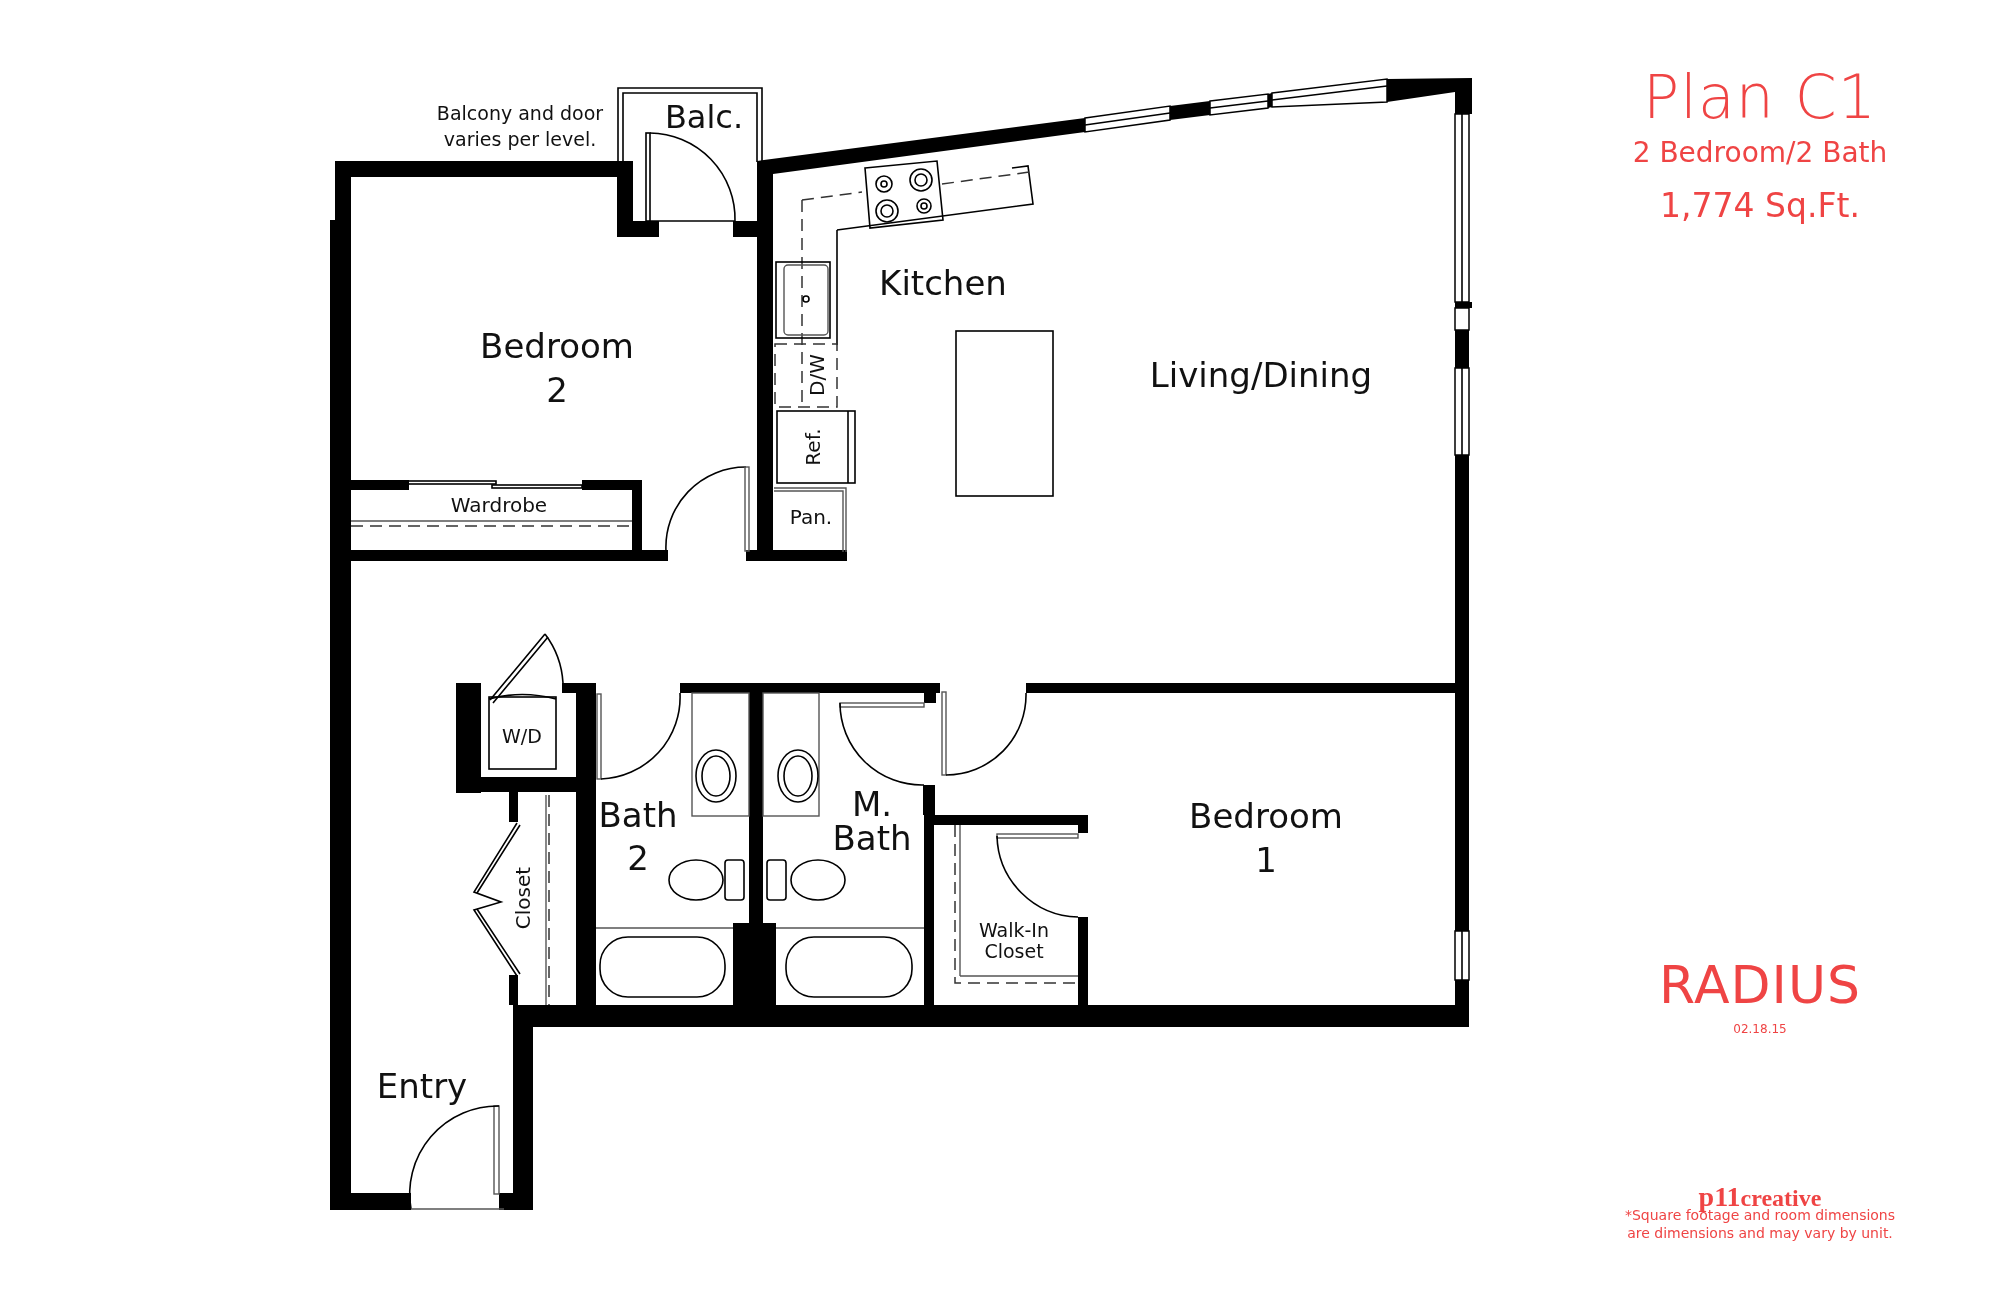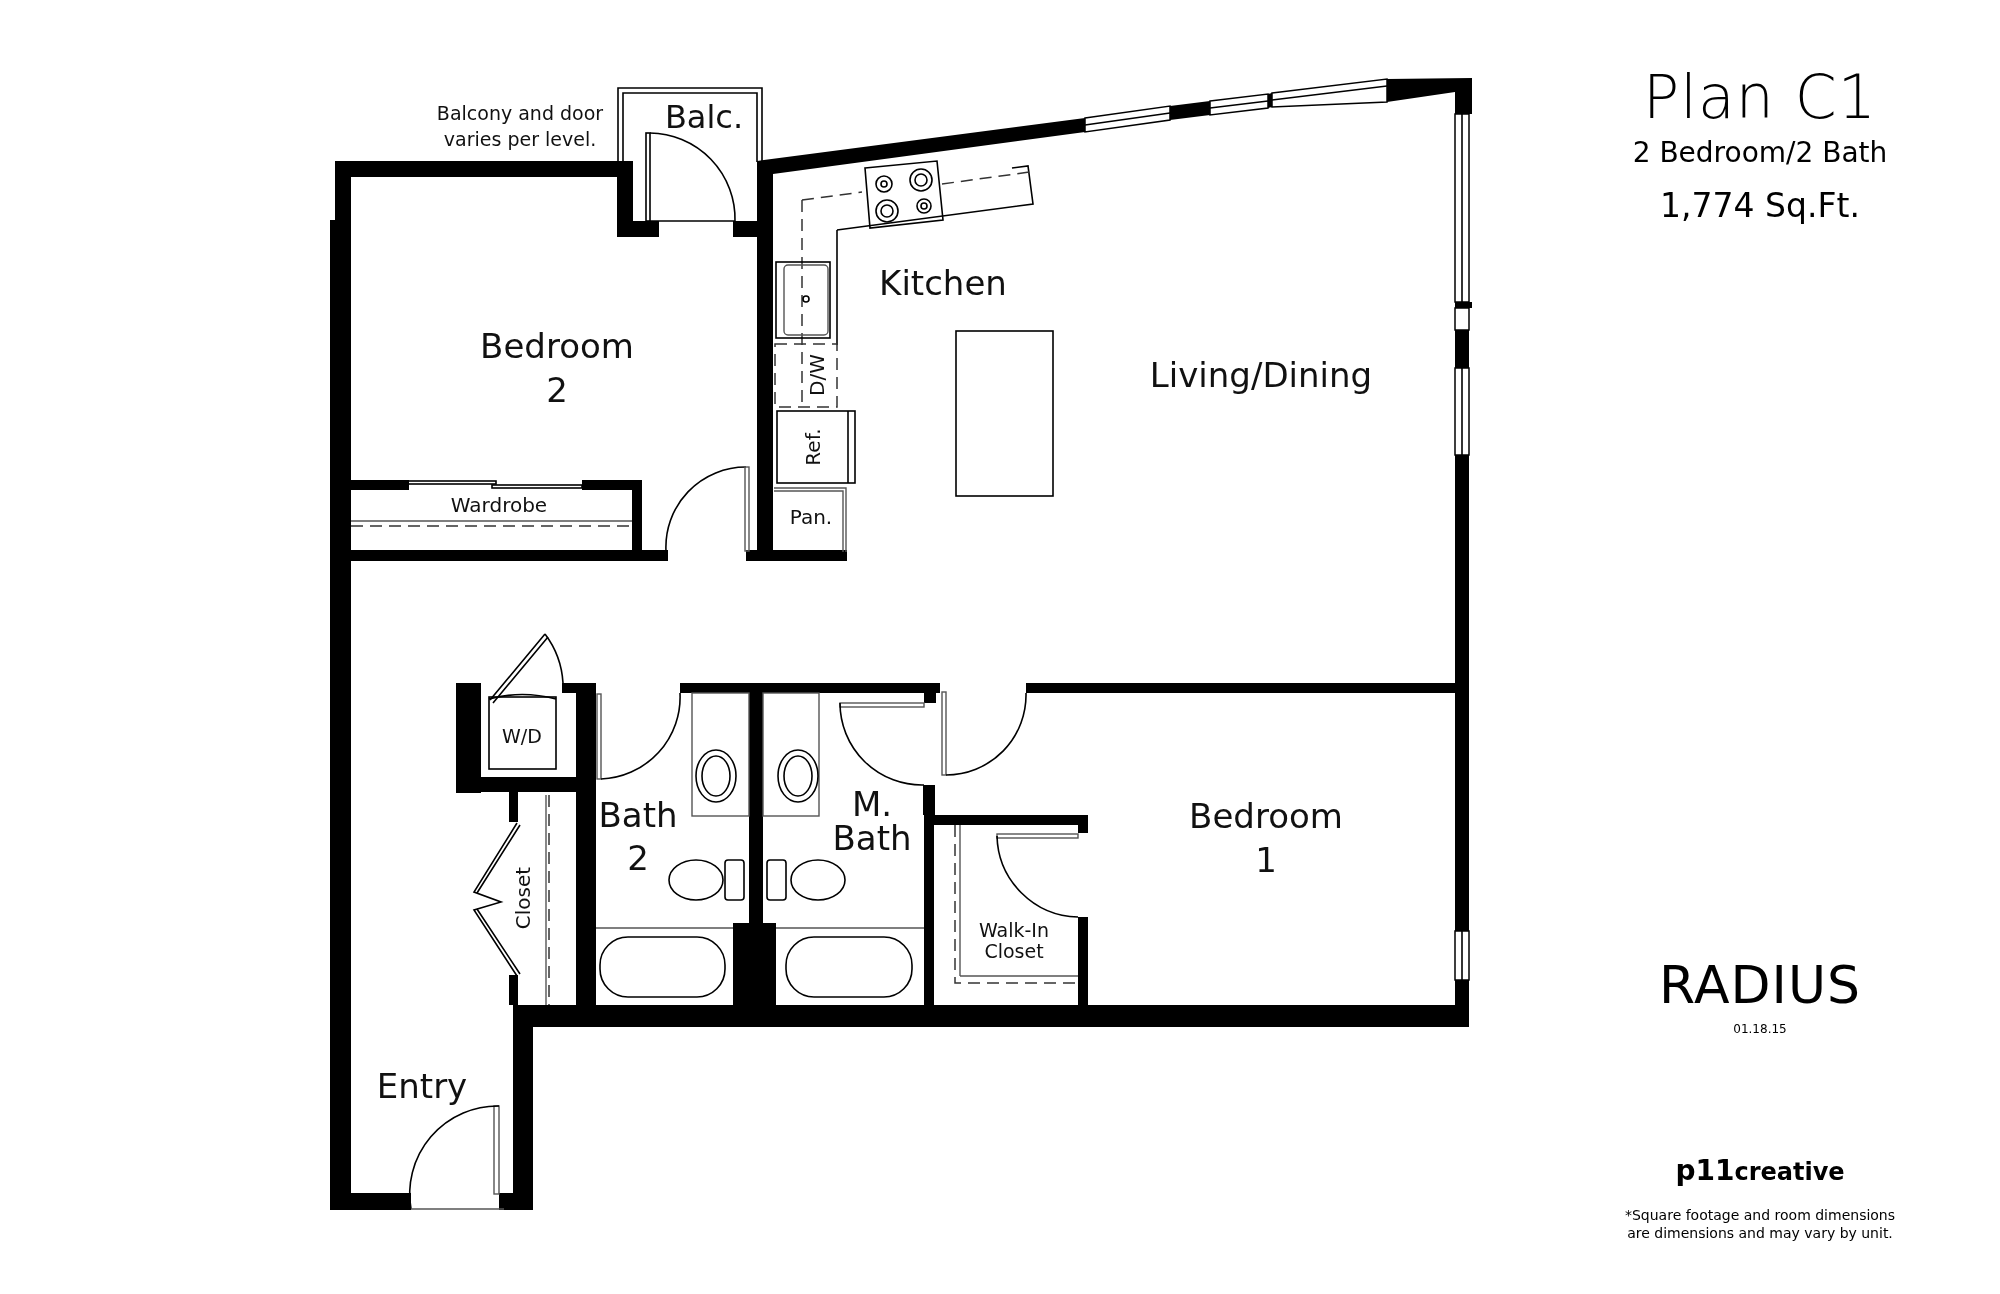--- a/index.html
+++ b/index.html
@@ -4,27 +4,27 @@
 <style>
   html,body{margin:0;padding:0;background:#ffffff;}
   body{width:2000px;height:1294px;position:relative;overflow:hidden;font-family:"DejaVu Sans","Liberation Sans",sans-serif;color:#111;}
   #plan{position:absolute;left:0;top:0;width:2000px;height:1294px;}
   .wall{fill:#000;}
   .thin{fill:none;stroke:#000;stroke-width:1.6;}
   .thin2{fill:none;stroke:#555;stroke-width:1.4;}
   .dash{fill:none;stroke:#333;stroke-width:1.5;stroke-dasharray:12 7;}
   .win{fill:#fff;stroke:#000;stroke-width:1.5;}
   .lbl{font-family:"DejaVu Sans","Liberation Sans",sans-serif;fill:#111;text-anchor:middle;}
-  .info{position:absolute;text-align:center;font-family:"DejaVu Sans","Liberation Sans",sans-serif;color:#000000;}
+  .info{position:absolute;text-align:center;font-family:"DejaVu Sans","Liberation Sans",sans-serif;color:#ef4444;}
   #title{left:1560px;top:62px;width:400px;font-size:60px;font-weight:300;letter-spacing:1px;}
   #subtitle{left:1560px;top:136px;width:400px;font-size:28px;}
   #sqft{left:1560px;top:186px;width:400px;font-size:33px;}
   #brand{left:1600px;top:955px;width:320px;font-size:52px;letter-spacing:1px;}
   #date{left:1700px;top:1022px;width:120px;font-size:12px;}
-  #logo{left:1640px;top:1154px;width:240px;font-size:24px;font-weight:bold;}
+  #logo{left:1640px;top:1181px;width:240px;font-size:24px;font-weight:bold;font-family:Liberation Serif, serif;}
   #logo .p{font-size:28px;}
   #disclaimer{left:1560px;top:1206px;width:400px;font-size:14px;line-height:18px;}
 </style>
 </head>
 <body>
 
 <svg id="plan" viewBox="0 0 2000 1294" xmlns="http://www.w3.org/2000/svg">
 
   <g>
 
@@ -225,18 +225,18 @@
     <text class="lbl" x="520" y="120" font-size="19">Balcony and door</text>
     <text class="lbl" x="520" y="146" font-size="19">varies per level.</text>
   </g>
 </svg>
 
 <div class="info" id="title">Plan C1</div>
 <div class="info" id="subtitle">2 Bedroom/2 Bath</div>
 <div class="info" id="sqft">1,774 Sq.Ft.</div>
 
 <div class="info" id="brand">RADIUS</div>
-<div class="info" id="date">01.18.15</div>
+<div class="info" id="date">02.18.15</div>
 <div class="info" id="logo"><span class="p">p11</span><span>creative</span></div>
 <div class="info" id="disclaimer">
   <div>*Square footage and room dimensions</div>
   <div>are dimensions and may vary by unit.</div>
 </div>
 
 </body></html>

